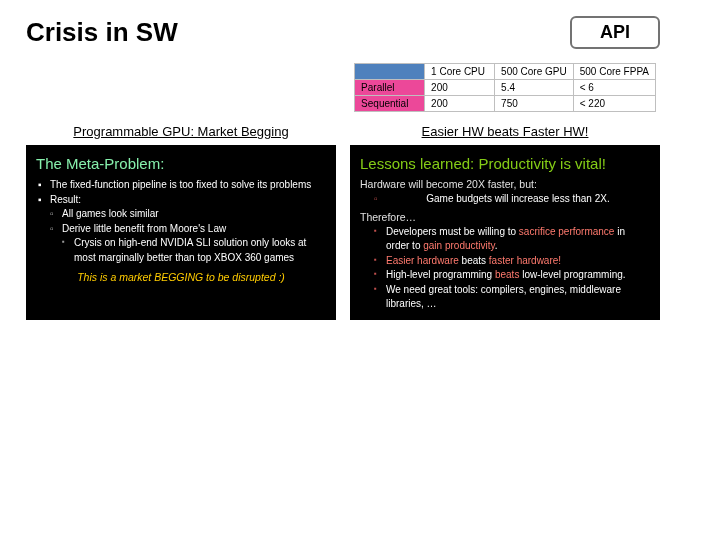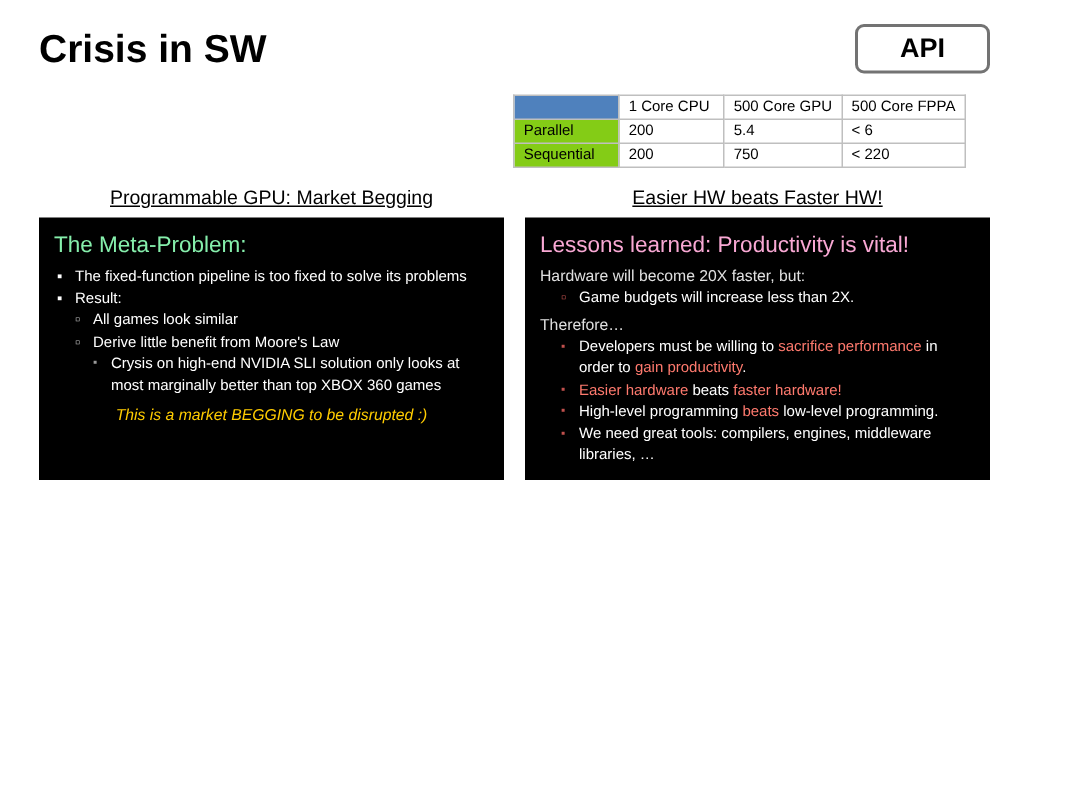--- a/index.html
+++ b/index.html
@@ -5,40 +5,40 @@
   * { margin: 0; padding: 0; box-sizing: border-box; }
   body { width: 720px; height: 540px; background: #fff; font-family: Arial, sans-serif; overflow: hidden; }
   .slide { width: 686px; height: 540px; padding: 16px 26px 0 26px; position: relative; }
   .header { display: flex; justify-content: space-between; align-items: center; margin-bottom: 14px; }
   .title { font-size: 26px; font-weight: bold; color: #000; }
   .api-btn { border: 2px solid #737373; border-radius: 6px; padding: 4px 28px; font-size: 18px; font-weight: bold; color: #000; background: #fff; }
   .bullets { list-style: none; margin-bottom: 10px; }
   .bullets li { font-size: 17px; margin: 6px 0 10px 8px; position: relative; padding-left: 20px; line-height: 1.3; }
   .bullets li::before { content: "●"; position: absolute; left: 0; top: 2px; font-size: 12px; }
   .bullets li.b1 { font-weight: bold; }
-  .table-wrap { display: flex; justify-content: flex-end; margin: 6px 16px 10px 0; align-items: flex-end; }
+  .table-wrap { display: flex; justify-content: flex-end; margin: 6px 4px 10px 0; align-items: flex-end; }
   table { border-collapse: collapse; font-size: 10px; }
   th, td { border: 1px solid #bfbfbf; padding: 2px 6px; text-align: left; min-width: 70px; }
   th { font-weight: normal; background: #fff; }
   th.dark { background: #4f81bd; color: #fff; }
-  td.row-h { font-weight: normal; background: #84cc16; }
+  td.row-h { font-weight: normal; background: #ec4899; }
   .panels { display: flex; gap: 14px; }
   .col { flex: 1; display: flex; flex-direction: column; }
   .col-title { font-size: 13px; text-align: center; padding: 2px 0 6px 0; text-decoration: underline; font-family: Arial, sans-serif; }
   .panel { background: #000; color: #fff; flex: 1; padding: 10px 10px 8px 10px; position: relative; height: 248px; font-family: "Trebuchet MS", Tahoma, sans-serif; }
   .panel h3 { font-size: 15px; font-weight: normal; margin-bottom: 6px; color: #86efac; }
-  .panel h3.yellow { color: #f9a8d4; }
+  .panel h3.yellow { color: #84cc16; }
   .panel ul { list-style: none; }
   .panel li { font-size: 10px; line-height: 1.45; position: relative; padding-left: 14px; }
   .panel li::before { content: "▪"; position: absolute; left: 2px; color: #fff; }
   .panel li.sub { padding-left: 26px; }
   .panel li.sub::before { content: "▫"; left: 14px; color: #bbb; }
   .panel li.sub2 { padding-left: 38px; }
   .panel li.sub2::before { content: "▪"; left: 26px; color: #999; font-size: 8px; }
-  .panel li.redsub { padding-left: 26px; }
+  .panel li.redsub { padding-left: 26px; text-align: center; }
   .panel li.redsub::before { content: "▫"; left: 14px; color: #c0504d; }
   .panel li.redsub2 { padding-left: 26px; }
   .panel li.redsub2::before { content: "▪"; left: 14px; color: #c0504d; font-size: 8px; }
   .panel .highlight { color: #ffcc00; font-style: italic; font-size: 10.5px; text-align: center; display: block; margin-top: 6px; }
   .panel .em-red { color: #ff7a6e; }
   .panel .sect { color: #e0e0e0; font-size: 10.5px; margin: 4px 0 2px 0; padding-left: 0; }
 </style>
 </head>
 <body>
 

